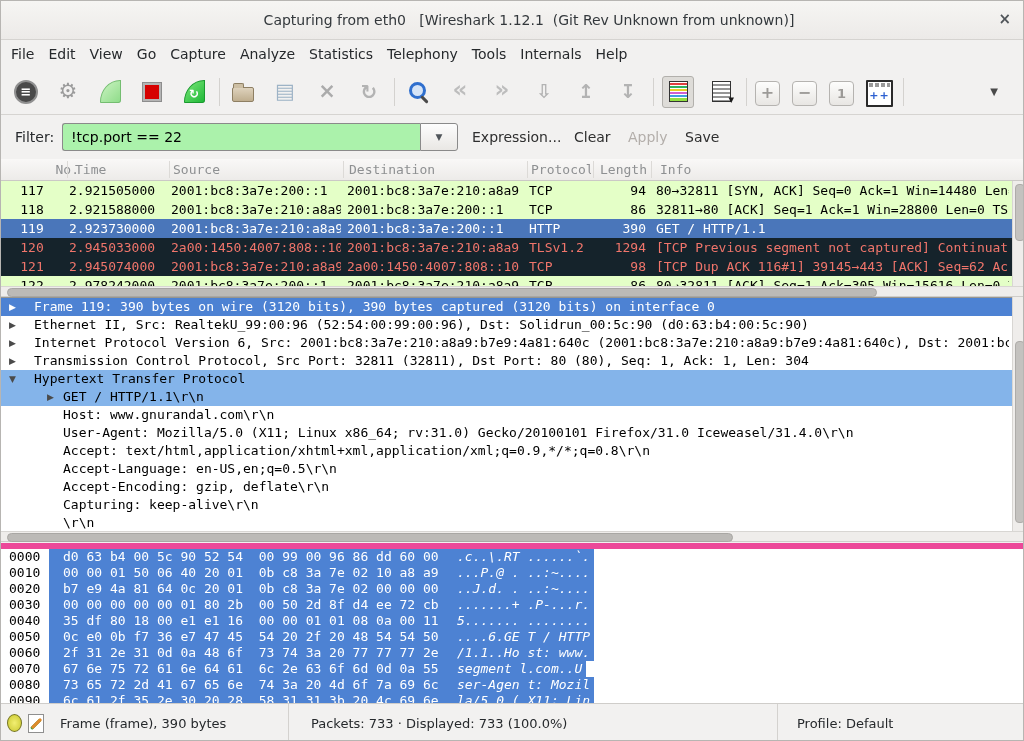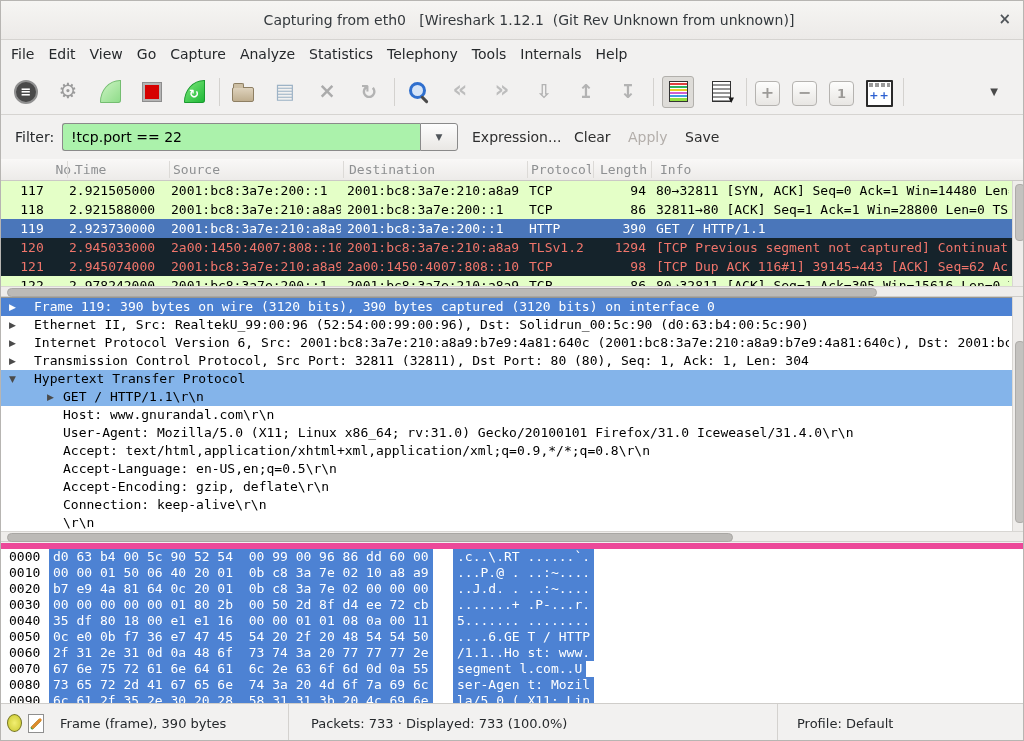--- a/index.html
+++ b/index.html
@@ -99,22 +99,22 @@
   .darrow.lv0{left:8px;} .darrow.lv1{left:46px;}
   .dtext{position:absolute;top:0;overflow:hidden;width:975px;}
   .dtext.lv0{left:33px;} .dtext.lv1{left:62px;width:946px;}
   #details-hscroll{top:530px;} #details-hscroll .hthumb{left:6px;width:724px;}
   #details-vscroll{top:296px;height:234px;} #details-vscroll .vthumb{top:44px;height:180px;}
   
   #hexpane{position:absolute;left:0;top:542px;width:1024px;height:160px;background:#fff;overflow:hidden;
     border-top:6px solid #ec4899;font-family:"DejaVu Sans Mono",monospace;font-size:13px;box-sizing:border-box;}
   .hrow{position:relative;height:16px;line-height:16px;white-space:pre;}
   .hoffset{position:absolute;left:8px;color:#000;}
-  .hhex{position:absolute;left:48px;padding:0 4px;background:var(--hex-highlight);color:#fff;}
-  .hascii{position:absolute;left:452px;padding:0 4px;background:var(--hex-highlight);color:#fff;}
+  .hhex{position:absolute;left:48px;padding:0 14px;background:var(--hex-highlight);color:#fff;}
+  .hascii{position:absolute;left:452px;padding:0 4px;background:var(--hex-highlight);color:#fff;font-style:italic;}
   
   #statusbar{position:absolute;left:0;top:702px;width:1024px;height:39px;display:flex;align-items:center;
     border-top:1px solid #cfcdca;background:#f2f1f0;font-size:13px;color:#26292c;box-sizing:border-box;}
   .ssec{height:100%;display:flex;align-items:center;border-right:1px solid #d4d2cf;box-sizing:border-box;}
   #s1{width:288px;padding-left:6px;} #s2{width:489px;padding-left:22px;} #s3{border-right:none;padding-left:19px;}
   #led{width:13px;height:16px;border-radius:50%;background:radial-gradient(#f2ef72,#c9c72f);border:1px solid #74741f;margin-right:6px;}
   #note{width:14px;height:17px;background:#fff;border:1px solid #8f8f8f;position:relative;margin-right:16px;}
   #note::after{content:"";position:absolute;width:13px;height:3px;background:#e08a2c;border-radius:1px;transform:rotate(-45deg);top:7px;left:1px;box-shadow:-1px 0 0 #3aa03a;}
 </style>
 </head>
@@ -250,21 +250,21 @@
       <div class="drow"><span class="darrow lv0">▶</span><span class="dtext lv0">Ethernet II, Src: RealtekU_99:00:96 (52:54:00:99:00:96), Dst: Solidrun_00:5c:90 (d0:63:b4:00:5c:90)</span></div>
       <div class="drow"><span class="darrow lv0">▶</span><span class="dtext lv0">Internet Protocol Version 6, Src: 2001:bc8:3a7e:210:a8a9:b7e9:4a81:640c (2001:bc8:3a7e:210:a8a9:b7e9:4a81:640c), Dst: 2001:bc8:3a7e:200::1 (2001:bc8:3a7e:200::1)</span></div>
       <div class="drow"><span class="darrow lv0">▶</span><span class="dtext lv0">Transmission Control Protocol, Src Port: 32811 (32811), Dst Port: 80 (80), Seq: 1, Ack: 1, Len: 304</span></div>
       <div class="drow related"><span class="darrow lv0">▼</span><span class="dtext lv0">Hypertext Transfer Protocol</span></div>
       <div class="drow related"><span class="darrow lv1">▶</span><span class="dtext lv1">GET / HTTP/1.1\r\n</span></div>
       <div class="drow"><span class="dtext lv1">Host: www.gnurandal.com\r\n</span></div>
       <div class="drow"><span class="dtext lv1">User-Agent: Mozilla/5.0 (X11; Linux x86_64; rv:31.0) Gecko/20100101 Firefox/31.0 Iceweasel/31.4.0\r\n</span></div>
       <div class="drow"><span class="dtext lv1">Accept: text/html,application/xhtml+xml,application/xml;q=0.9,*/*;q=0.8\r\n</span></div>
       <div class="drow"><span class="dtext lv1">Accept-Language: en-US,en;q=0.5\r\n</span></div>
       <div class="drow"><span class="dtext lv1">Accept-Encoding: gzip, deflate\r\n</span></div>
-      <div class="drow"><span class="dtext lv1">Connection: keep-alive\r\n</span></div>
+      <div class="drow"><span class="dtext lv1">Capturing: keep-alive\r\n</span></div>
       <div class="drow"><span class="dtext lv1">\r\n</span></div>
     </div>
   <div id="details-hscroll" class="hscroll">
       <div class="hthumb"></div>
     </div>
   <div id="details-vscroll" class="vscroll">
       <div class="vthumb"></div>
     </div>
 
   <div id="hexpane">

